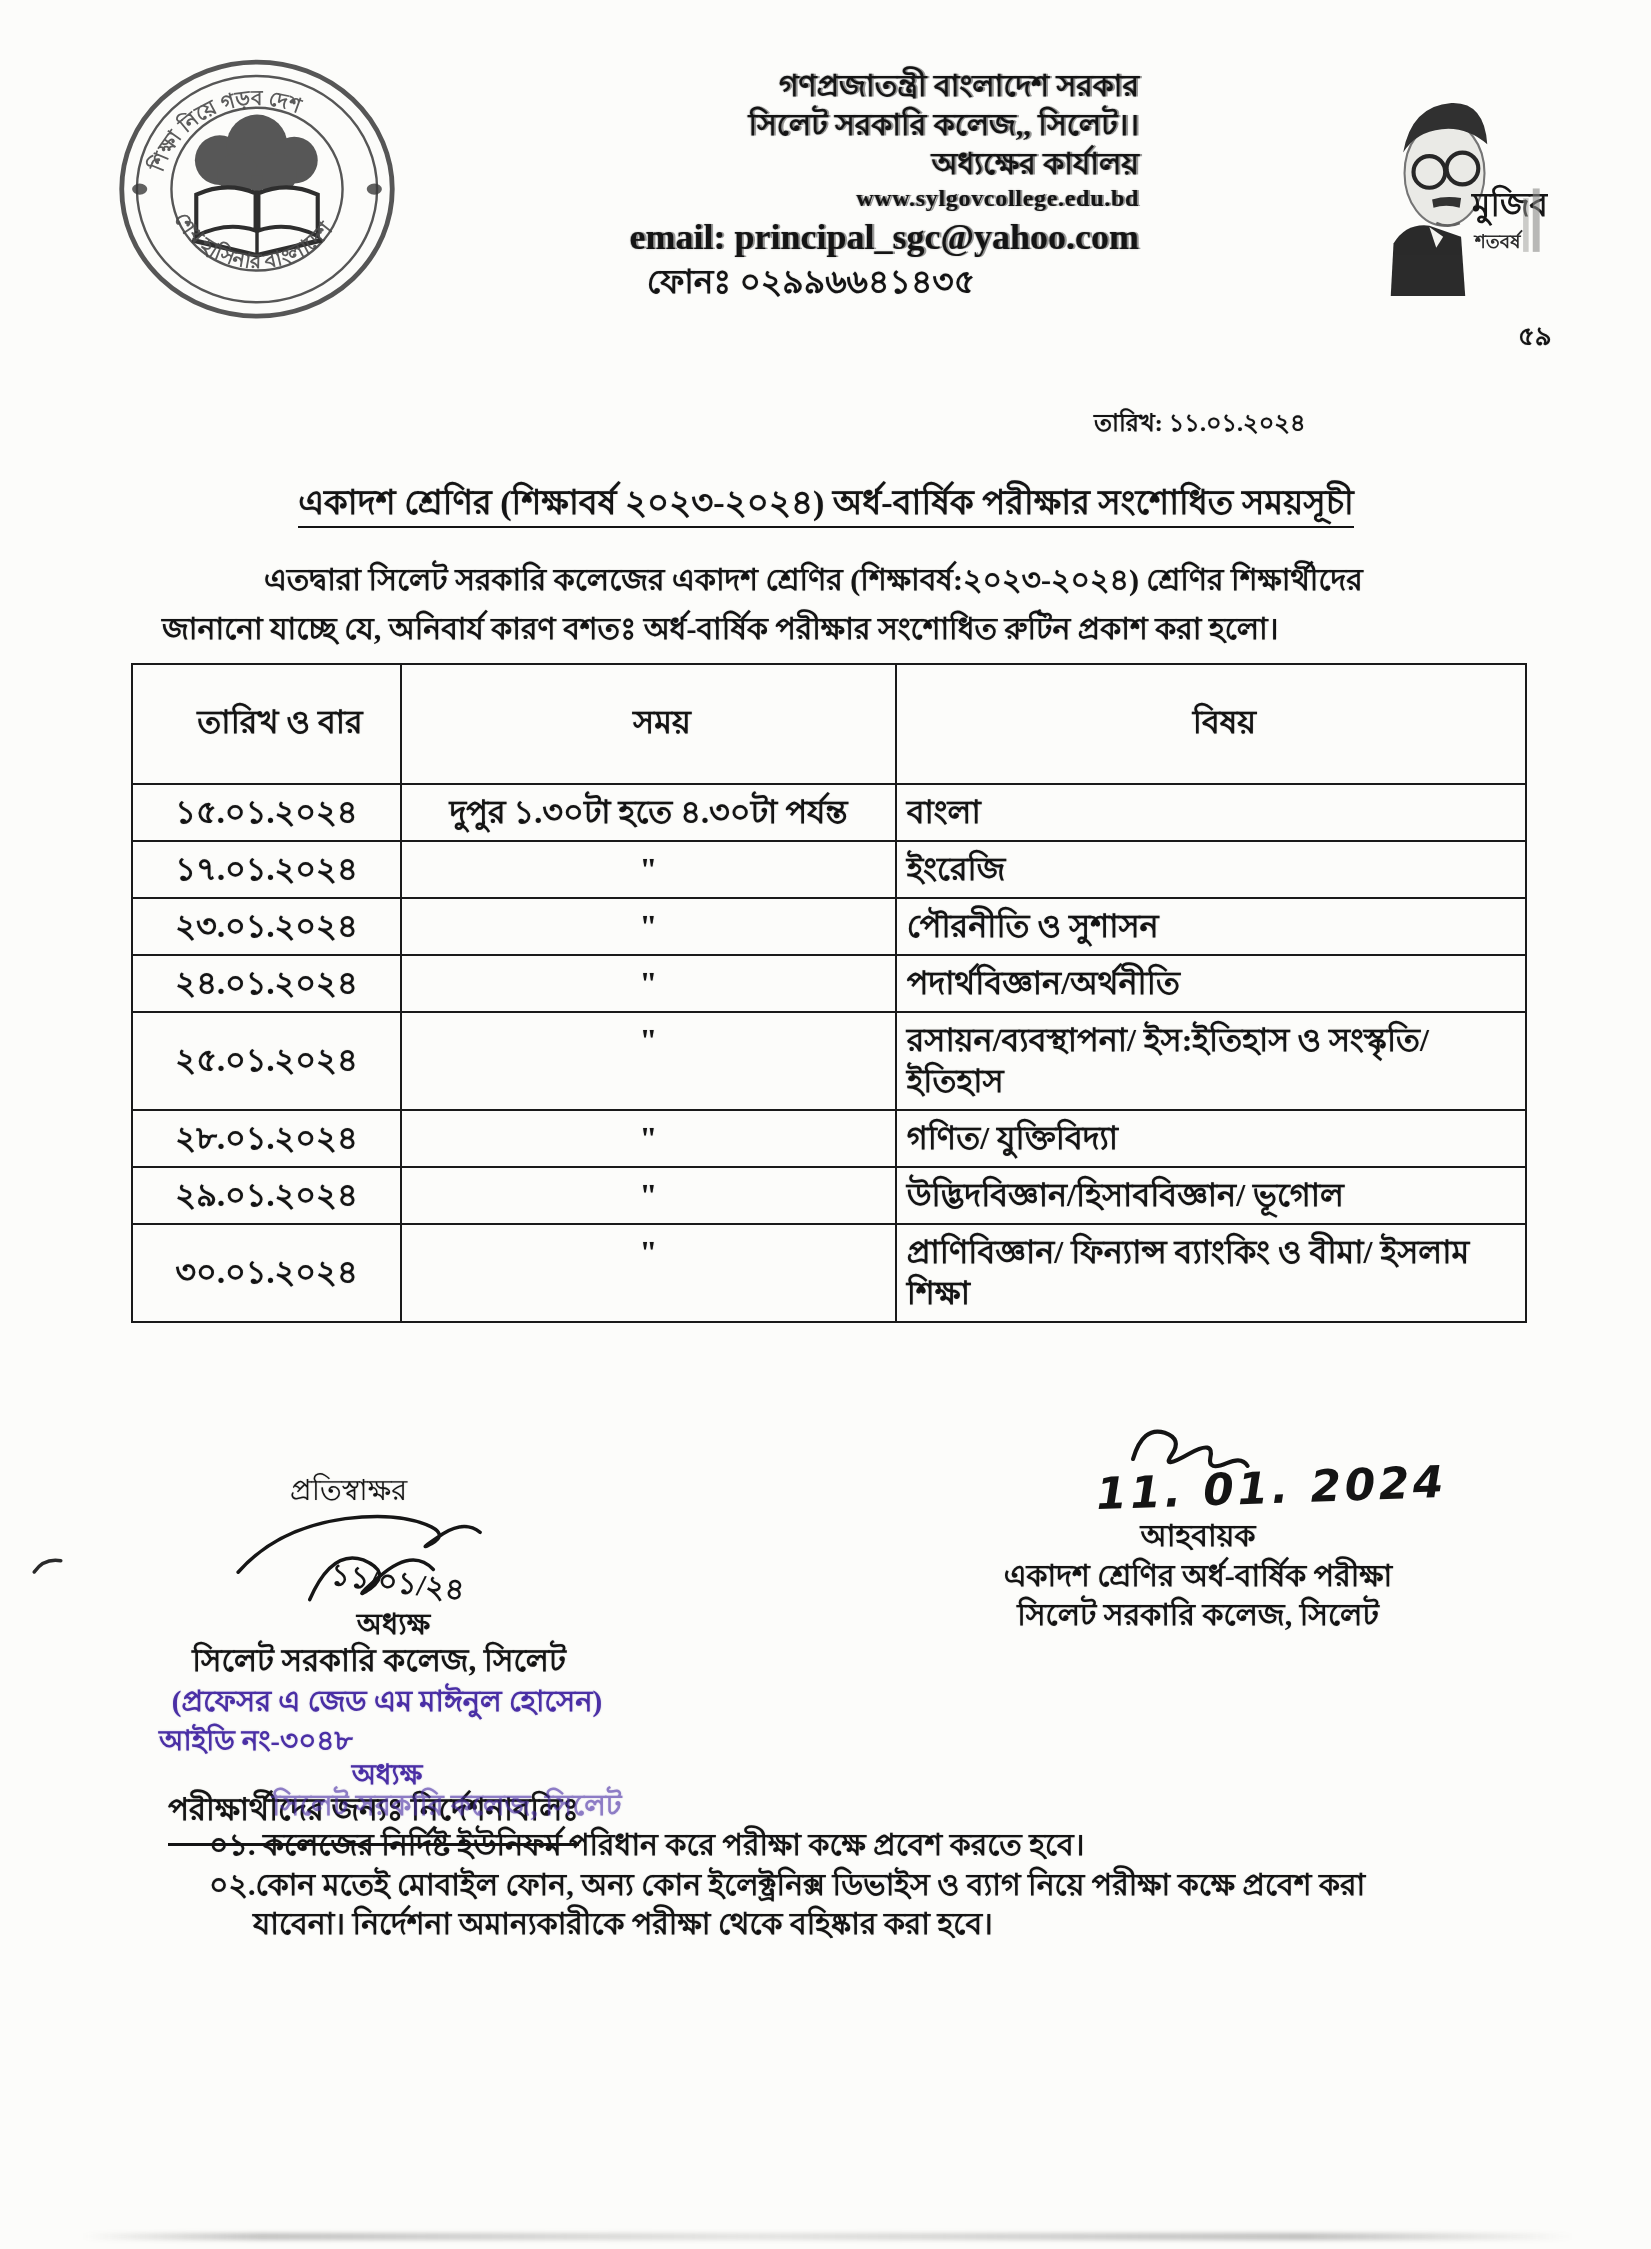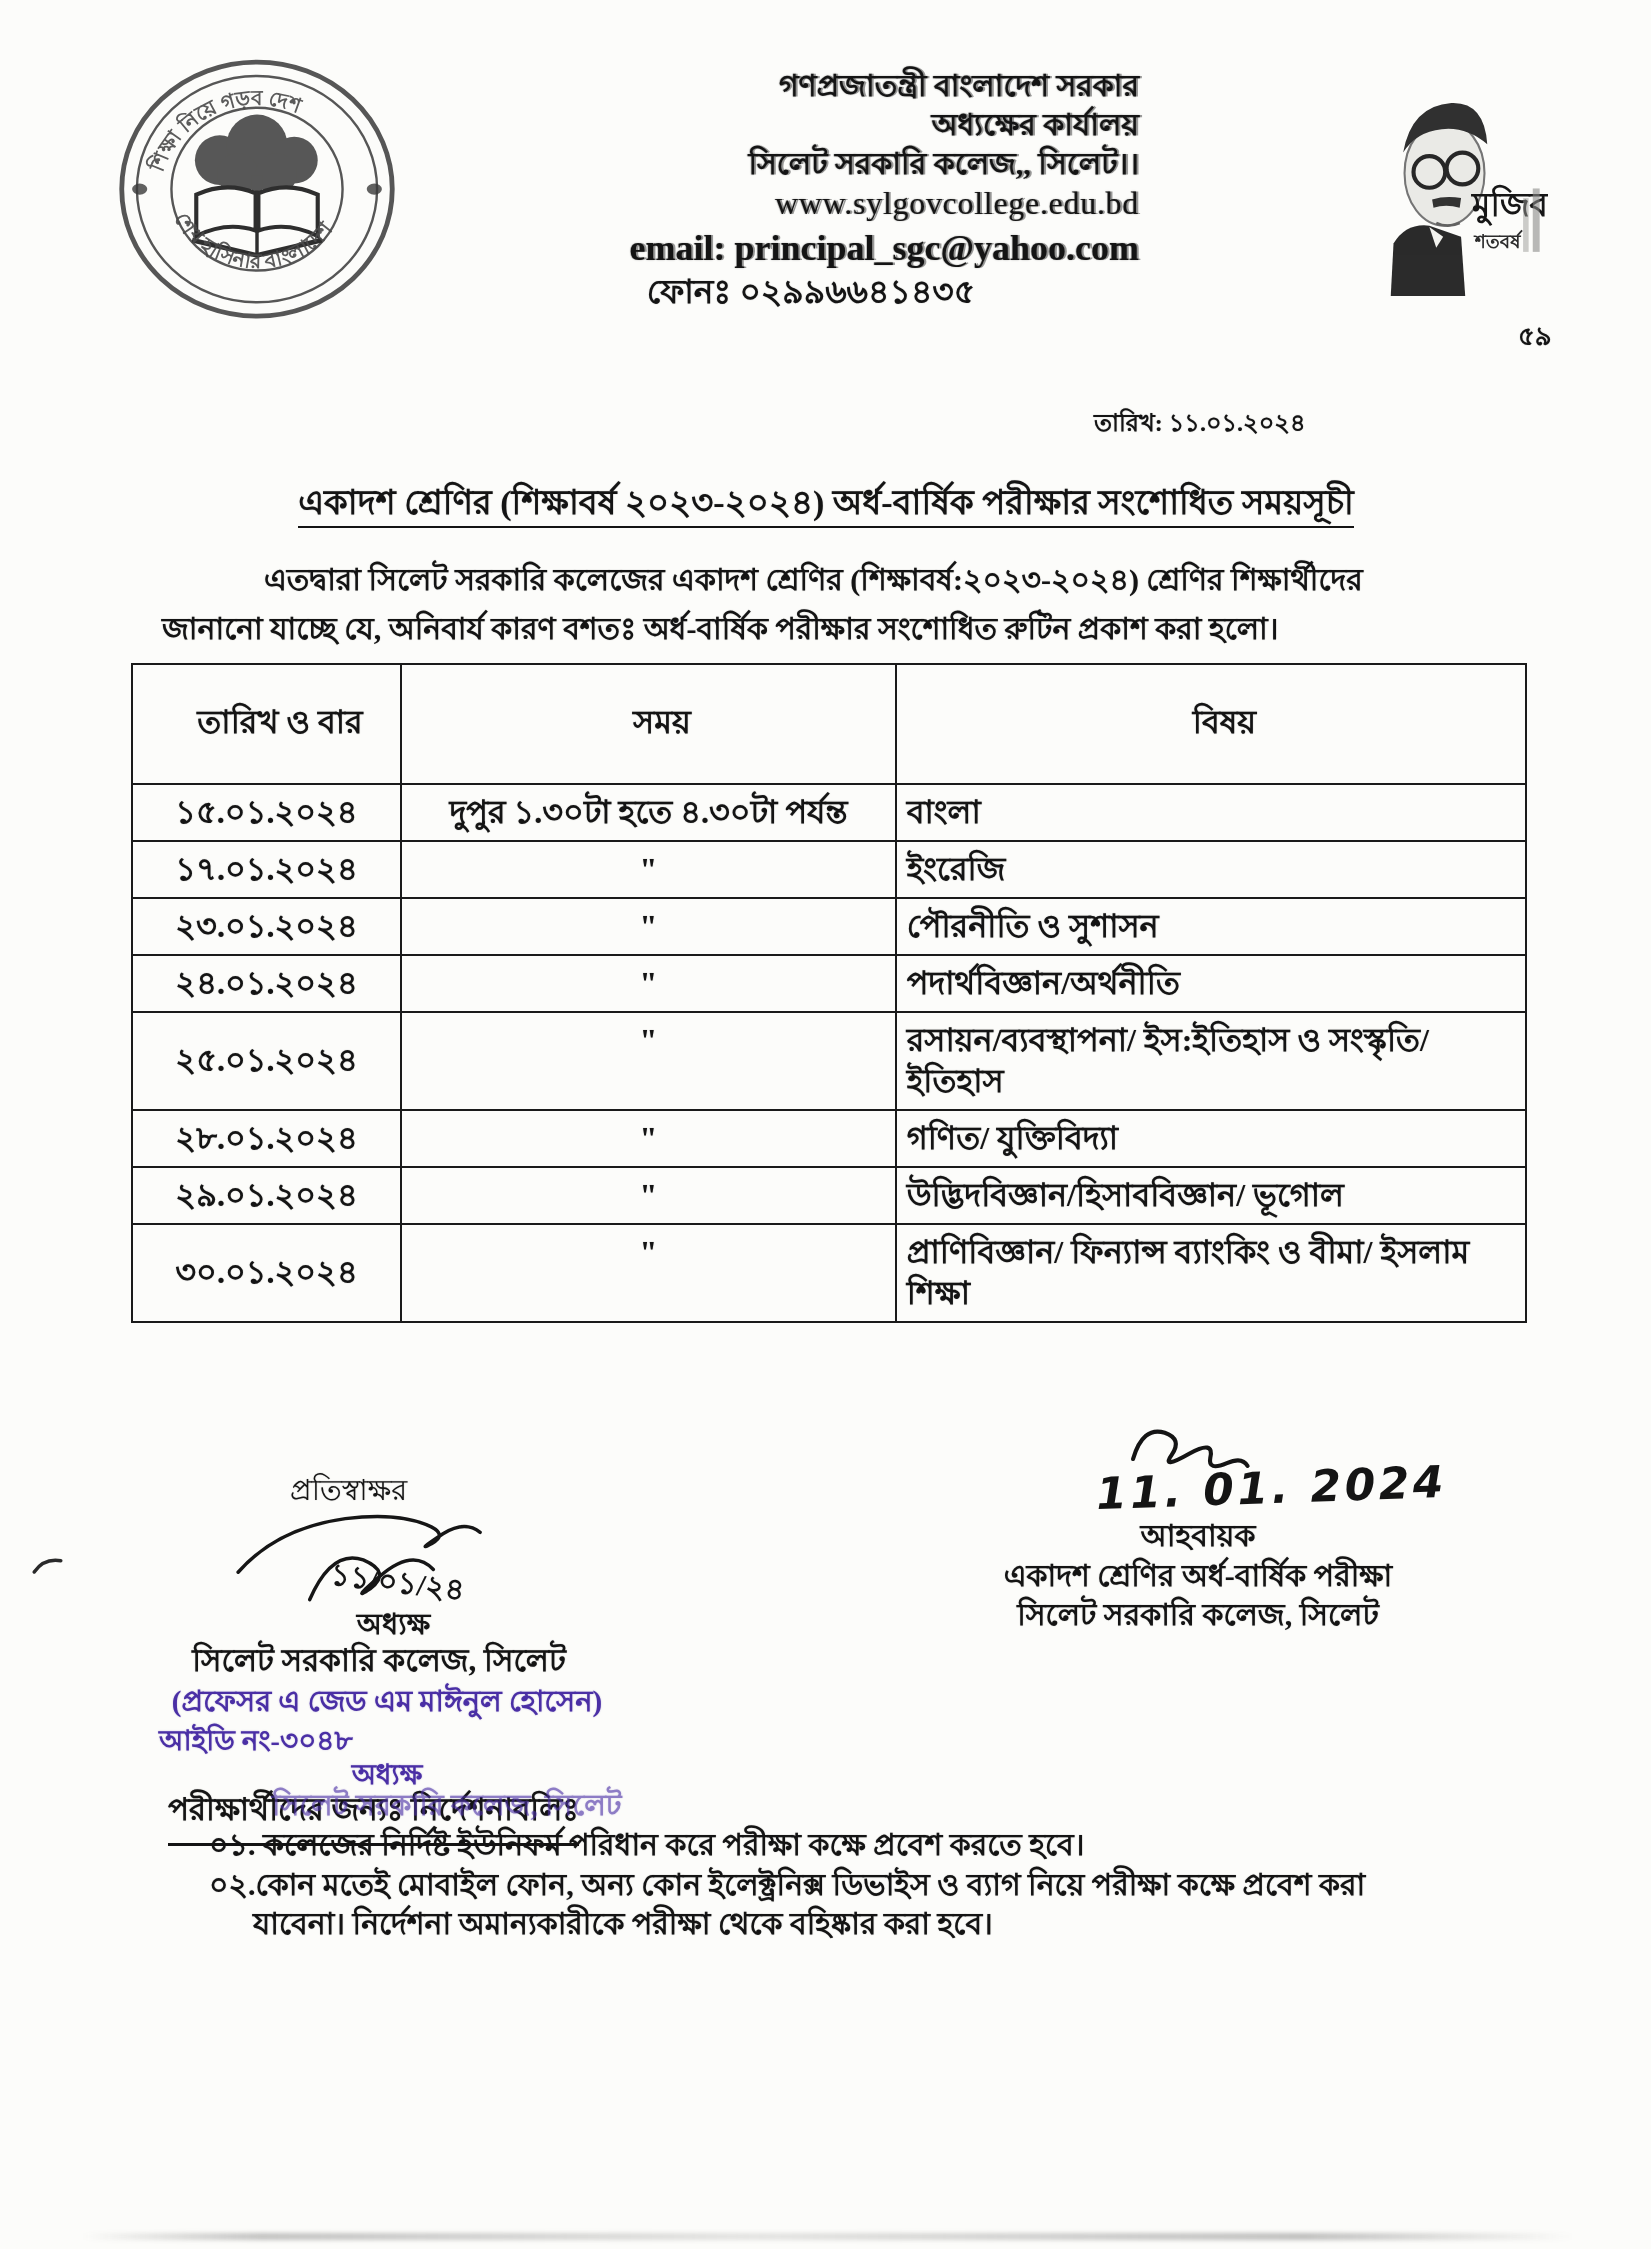--- a/index.html
+++ b/index.html
@@ -8,21 +8,21 @@
     background:#fcfcfa;overflow:hidden;color:#141414;
     font-family:"Liberation Serif","DejaVu Sans",serif;
   }
   .abs{position:absolute;}
   .soft{text-shadow:0 0 1.1px rgba(20,20,20,.38);}
   .ghost{text-shadow:2.1px 0 0 rgba(25,25,25,.42), -0.7px 0 0 rgba(25,25,25,.22), 0 0 2.1px rgba(0,0,0,.28);text-align:right;}
 
   
   .org-block{left:483px;top:66px;width:656px;text-align:center;line-height:1.3;}
   .org-line{font-size:30px;font-weight:bold;}
-  .website{font-size:32px;font-weight:normal;letter-spacing:0.7px;}
+  .website{font-size:24px;font-weight:bold;letter-spacing:0.7px;}
   .email{font-size:36px;font-weight:bold;}
   .phone{font-size:33px;font-weight:bold;}
 
   .page-num{left:1518px;top:316px;font-size:26px;font-weight:bold;}
 
   .date-line{left:1094px;top:404px;font-size:24px;font-weight:bold;}
 
   .doc-title{left:0;right:0;top:476px;text-align:center;font-size:34px;font-weight:bold;}
   .doc-title span{border-bottom:2.8px solid #141414;padding-bottom:4.8px;}
 
@@ -105,22 +105,22 @@
     </text>
     <text font-size="30" font-weight="bold" fill="#4a4a4a" opacity=".9" style="font-family:&quot;Liberation Serif&quot;,&quot;DejaVu Sans&quot;,serif">
       <textPath href="#sealBottom" startOffset="8%">শেখ হাসিনার বাংলাদেশ</textPath>
     </text>
   </svg>
 
   <div class="abs org-block">
     <div>
 
     <div class="org-line ghost">গণপ্রজাতন্ত্রী বাংলাদেশ সরকার</div>
+        <div class="org-line ghost">সিলেট সরকারি কলেজ,, সিলেট।।</div>
         <div class="org-line ghost">অধ্যক্ষের কার্যালয়</div>
-        <div class="org-line ghost">সিলেট সরকারি কলেজ,, সিলেট।।</div>
       </div>
     <div class="website ghost">www.sylgovcollege.edu.bd</div>
     <div class="email ghost">email: principal_sgc@yahoo.com</div>
     <div class="phone soft">ফোনঃ ০২৯৯৬৬৪১৪৩৫</div>
   </div>
 
   <svg class="abs" style="left:1370px;top:63px" width="178" height="233" viewBox="0 0 258 338">
     <g opacity=".92">
       <ellipse cx="108" cy="160" rx="58" ry="76" fill="#e9e9e5" stroke="#6a6a6a" stroke-width="3"></ellipse>
       <path d="M48,130 Q60,62 118,58 Q166,56 170,118 Q140,92 104,96 Q66,100 48,130 Z" fill="#1f1f1f"></path>

